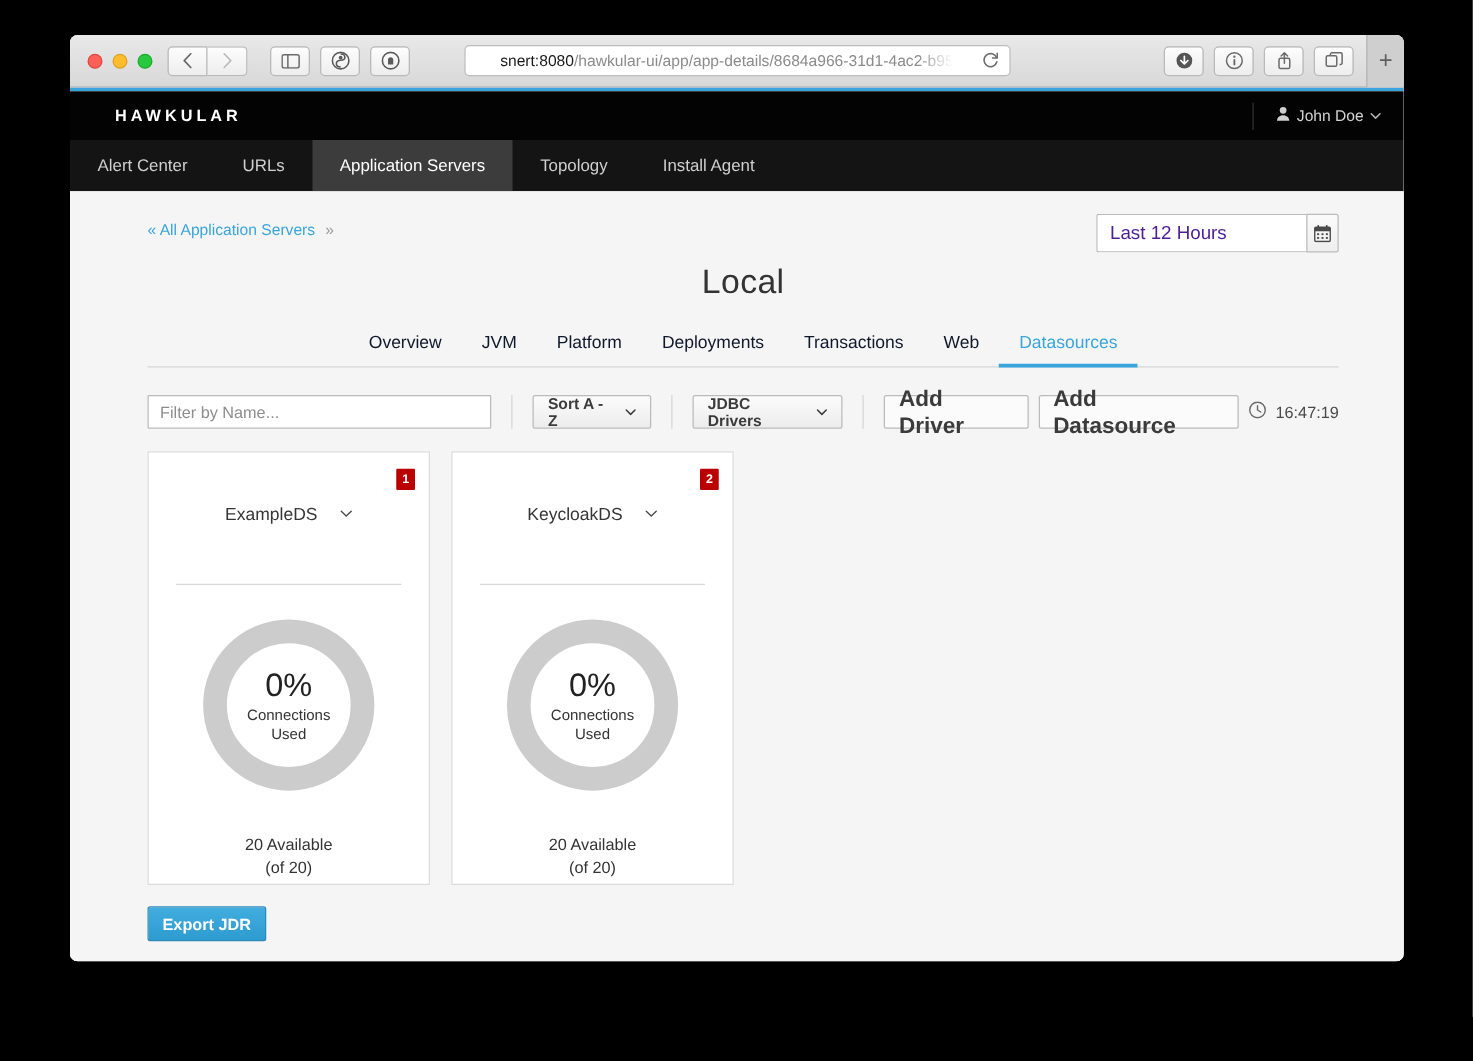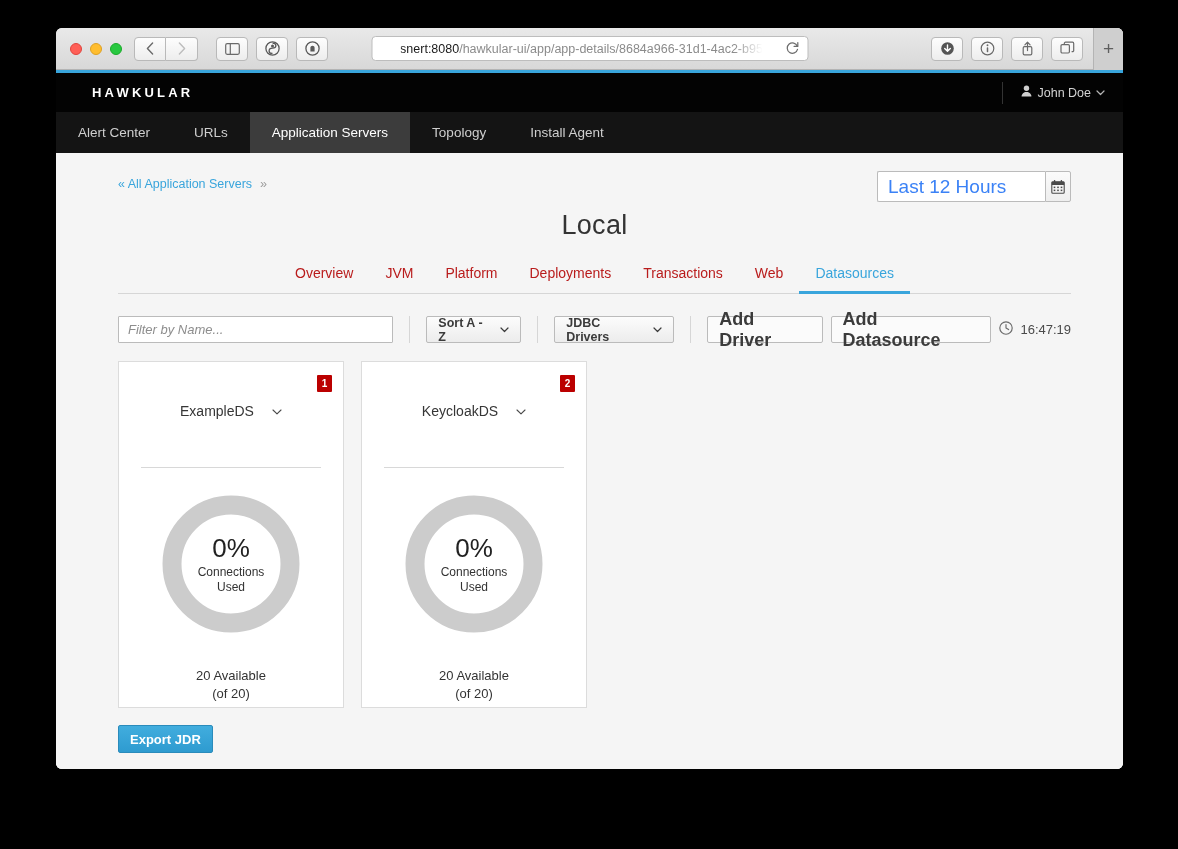--- a/index.html
+++ b/index.html
@@ -141,22 +141,22 @@
 
   #time-range {
     margin-left: auto;
     display: flex; align-items: stretch; height: 31px;
   }
   #time-input {
     width: 168px;
     background: #fff;
     border: 1px solid #bbb;
     border-right: none;
-    font-size: 19px;
-    color: #3b82f6;
+    font-size: 15px;
+    color: #4c1d95;
     padding: 0 10px;
     display: flex; align-items: center;
     border-radius: 2px 0 0 2px;
   }
   #calendar-btn {
     width: 26px;
     background: linear-gradient(#fbfbfb, #eee);
     border: 1px solid #bbb;
     border-radius: 0 2px 2px 0;
     display: flex; align-items: center; justify-content: center;
@@ -174,40 +174,39 @@
 
   #sub-tabs {
     display: flex;
     justify-content: center;
     gap: 0;
     border-bottom: 1px solid #d6d6d6;
     margin-top: 16px;
   }
   .sub-tab {
     font-size: 14px;
-    color: #b91c1c;
+    color: #0f172a;
     padding: 8px 16px 10px 16px;
     border-bottom: 3px solid transparent;
     margin-bottom: -1px;
   }
   .sub-tab.active { color: #39a5dc; border-bottom-color: #39a5dc; }
 
   #toolbar2 {
     display: flex; align-items: center;
     margin-top: 22px;
     height: 27px;
   }
   #filter-input {
     width: 277px; height: 27px;
     background: #fff;
     border: 1px solid #bbb;
     border-radius: 1px;
     font-size: 13px;
     color: #8d8d8d;
-    font-style: italic;
     padding: 0 9px;
     display: flex; align-items: center;
   }
   .tb-sep { width: 1px; height: 27px; background: #d6d6d6; margin: 0 16px; }
   .dd-btn {
     height: 27px;
     background: linear-gradient(#fcfcfc, #ececec);
     border: 1px solid #bbb;
     border-radius: 2px;
     font-size: 12.5px; font-weight: bold; color: #3b3b3b;

